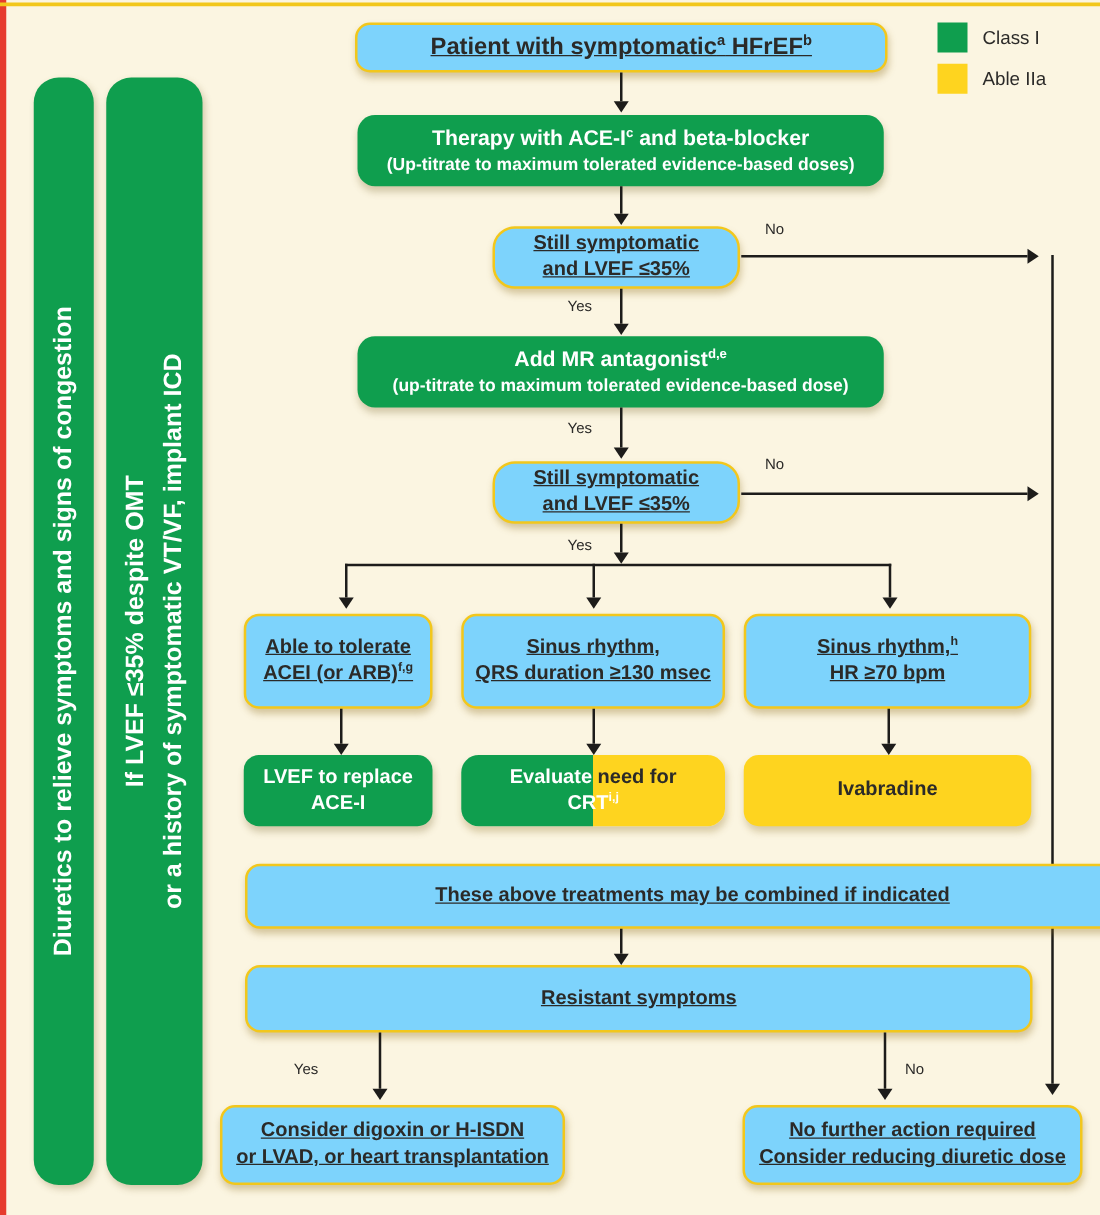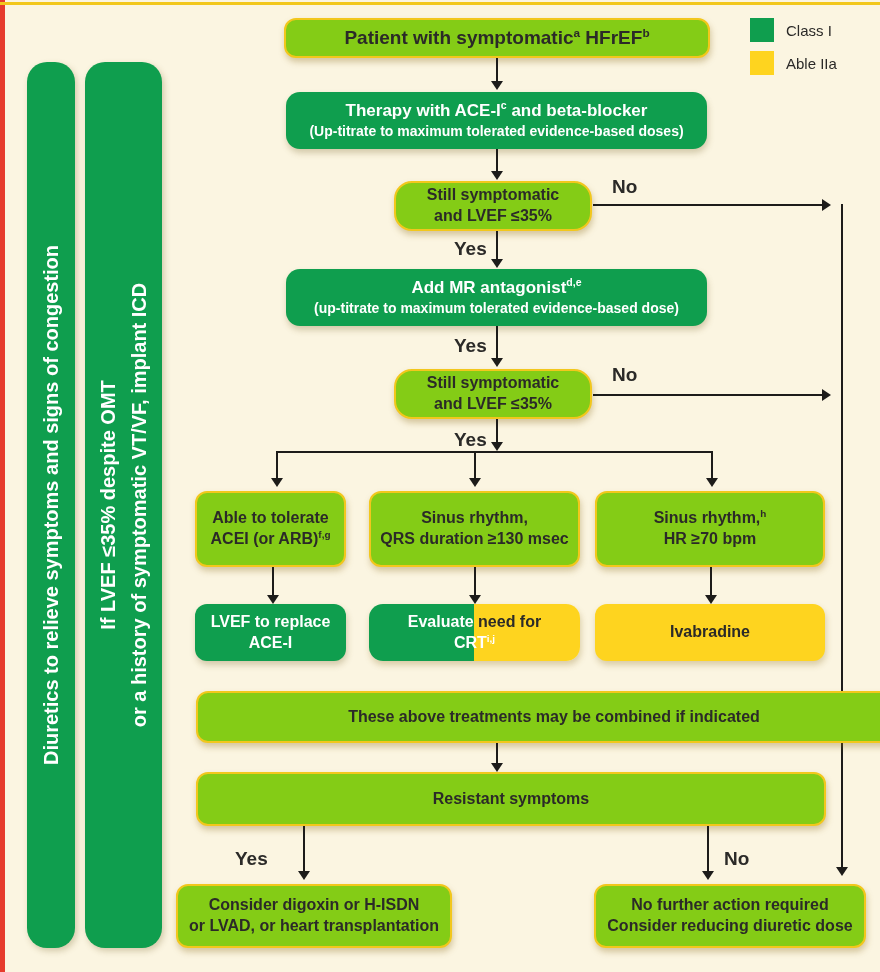--- a/index.html
+++ b/index.html
@@ -23,23 +23,23 @@
     white-space:nowrap; color:#fff; font-weight:bold;
     font-size:20px; text-align:center; line-height:31px;
   }
 
   
   .box {
     display:flex; flex-direction:column; justify-content:center; align-items:center;
     text-align:center; line-height:1.3;
   }
   .wbox {
-    background:#84cc16; border:2px solid var(--gold); border-radius:12px;
+    background:#7dd3fc; border:2px solid var(--gold); border-radius:12px;
     box-shadow:1px 4px 6px rgba(140,110,30,.35);
-    font-weight:bold; font-size:16px;
+    font-weight:bold; font-size:16px;text-decoration:underline;
   }
   .pill { border-radius:18px; }
   .gbox {
     background:var(--green); border-radius:14px; color:#fff;
     font-weight:bold; box-shadow:1px 4px 6px rgba(120,100,40,.3); font-size:16px;
   }
   .ybox {
     background:var(--yellow); border-radius:14px; color:var(--ink);
     font-weight:bold; box-shadow:1px 4px 6px rgba(140,110,30,.3); font-size:16px;
   }
@@ -58,21 +58,21 @@
   .vline.ah::after {
     content:""; position:absolute; top:100%; left:50%; transform:translateX(-50%);
     border-left:6px solid transparent; border-right:6px solid transparent;
     border-top:9px solid var(--line);
   }
   .hline.ah::after {
     content:""; position:absolute; left:100%; top:50%; transform:translateY(-50%);
     border-top:6px solid transparent; border-bottom:6px solid transparent;
     border-left:9px solid var(--line);
   }
-  .lbl { font-weight:bold; font-size:19px; color:var(--ink); }
+  .lbl { font-weight:normal; font-size:12px; color:var(--ink); }
 
   
   .swatch { width:24px; height:24px; }
   .legend-label { font-size:15px; color:var(--ink); }
 </style>
 </head>
 <body>
 
 <div id="stage">
 

